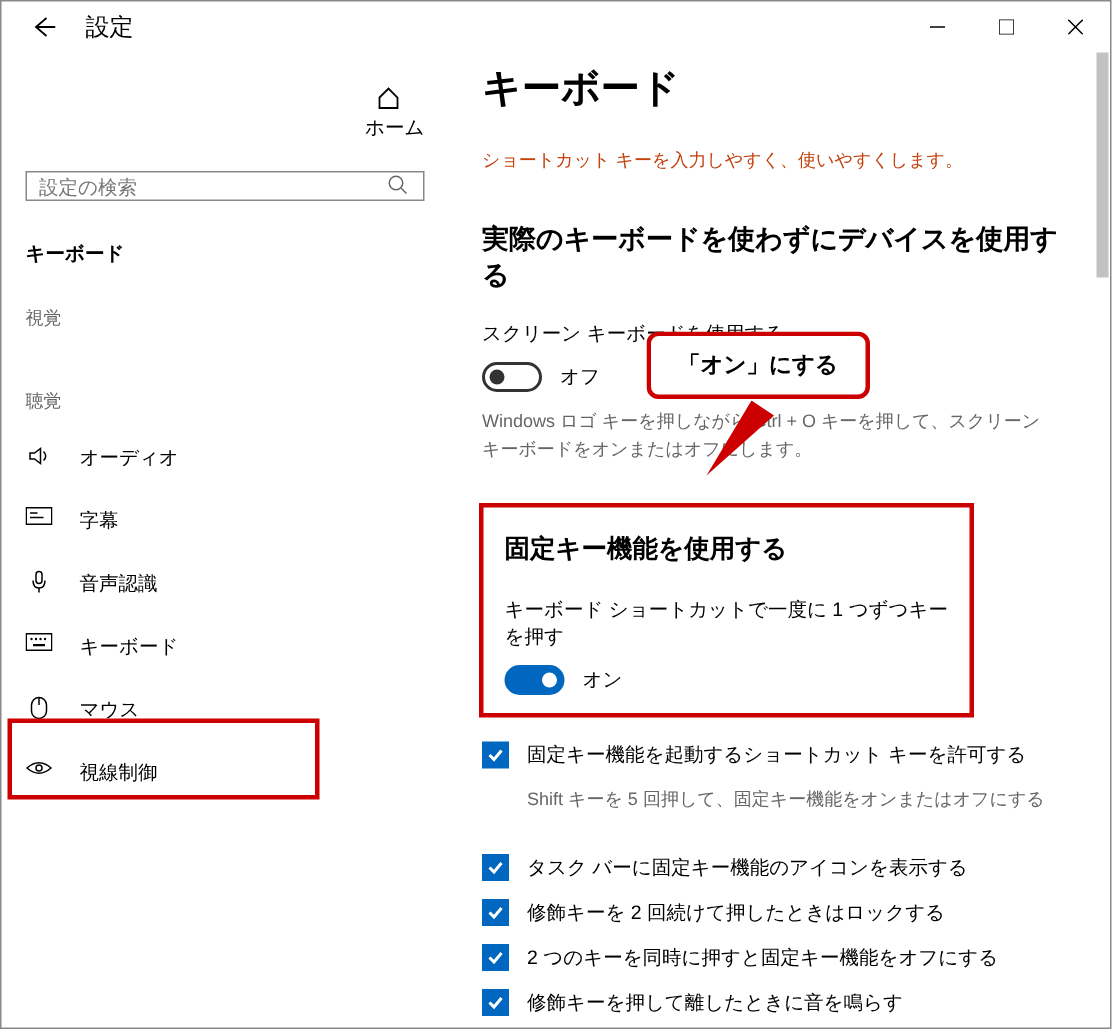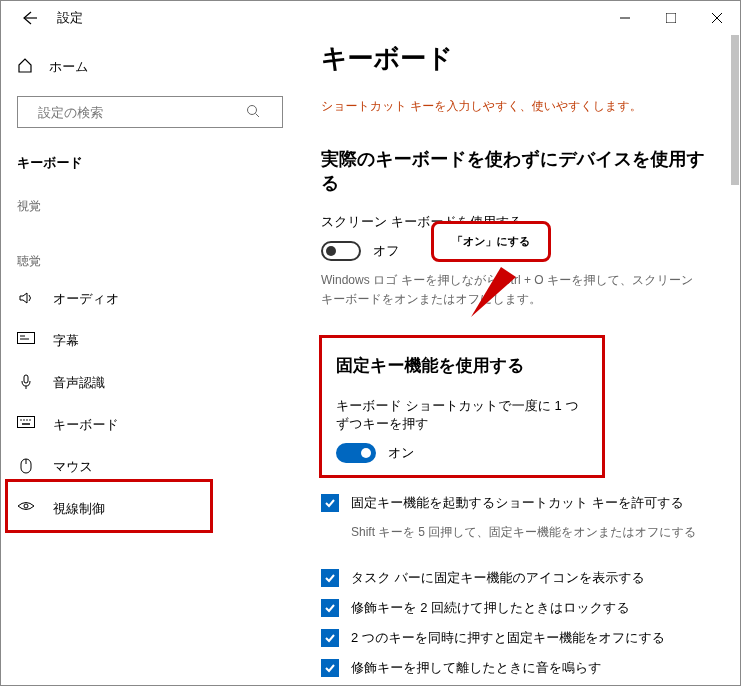--- a/index.html
+++ b/index.html
@@ -1,49 +1,49 @@
 <!DOCTYPE html>
 <html><head>
 <meta charset="utf-8">
 <style>
 * { box-sizing: border-box; margin: 0; padding: 0; }
 body { font-family: "Yu Gothic UI", "Meiryo", sans-serif; font-size: 13px; color: #000; background: #fff; width: 741px; height: 686px; overflow: hidden; border: 1px solid #888; position: relative; }
 .titlebar { height: 34px; display: flex; align-items: center; padding: 0 0 0 16px; }
 .titlebar .back { width: 24px; height: 24px; display: flex; align-items: center; justify-content: center; font-size: 16px; margin-right: 16px; }
-.titlebar .title { font-size: 13px; }
+.titlebar .title { font-size: 16px; }
 .titlebar .winbtns { margin-left: auto; display: flex; }
 .titlebar .winbtns span { width: 46px; height: 32px; display: flex; align-items: center; justify-content: center; font-size: 10px; font-family: Arial, sans-serif; }
 .main { display: flex; height: calc(100% - 34px); }
 .sidebar { width: 298px; padding: 16px 0 0 0; }
-.home { display: flex; align-items: center; padding: 6px 16px; margin-bottom: 14px; }
+.home { display: flex; align-items: flex-end; padding: 6px 16px; margin-bottom: 14px; flex-direction: column; }
 .home .ico { width: 18px; margin-right: 14px; }
-.searchbox { margin: 0 16px 18px 16px; height: 32px; border: 1px solid #888; background: #fff; display: flex; align-items: center; padding: 0 20px; }
+.searchbox { margin: 0 16px 18px 16px; height: 20px; border: 1px solid #888; background: #fff; display: flex; align-items: center; padding: 0 8px; }
 .searchbox input { border: none; outline: none; flex: 1; font-size: 13px; color: #666; background: transparent; }
 .searchbox .sico { width: 16px; color: #666; }
 .cat { font-weight: 600; padding: 8px 16px 16px 16px; font-size: 13px; }
 .grouplabel { color: #666; font-size: 12px; padding: 10px 16px 10px 16px; }
 .navitem { display: flex; align-items: flex-start; padding: 10px 16px; height: 42px; }
 .navitem .ico { width: 18px; margin-right: 18px; display: flex; align-items: center; justify-content: center; }
 .hl-keyboard { position: absolute; border: 3px solid #c00; left: 4px; top: 478px; width: 208px; height: 54px; pointer-events: none; z-index: 5; }
 .content { flex: 1; padding: 6px 32px 0 22px; overflow-y: auto; position: relative; }
 .content h1 { font-size: 26px; font-weight: 600; margin-bottom: 22px; }
 .content .desc { font-size: 12px; color: #c2410c; margin-bottom: 32px; }
 .content h2 { font-size: 18px; font-weight: 600; margin-bottom: 18px; }
 .sub { font-size: 13px; margin-bottom: 10px; }
 .toggle-row { display: flex; align-items: center; margin-bottom: 10px; }
 .toggle { width: 40px; height: 20px; border: 2px solid #333; border-radius: 10px; position: relative; background: #fff; }
 .toggle .knob { width: 10px; height: 10px; border-radius: 50%; background: #333; position: absolute; top: 3px; left: 3px; }
 .toggle.on { background: #0067c0; border-color: #0067c0; }
 .toggle.on .knob { background: #fff; left: auto; right: 3px; }
 .toggle-label { margin-left: 12px; font-size: 13px; }
 .hint { font-size: 12px; color: #666; margin-bottom: 26px; line-height: 1.6; }
-.hl-sticky { border: 3px solid #c00; padding: 16px 14px 12px 14px; margin: 0 0 16px -2px; width: 286px; }
+.hl-sticky { border: 3px solid #c00; padding: 16px 14px 12px 14px; margin: 0 0 16px -2px; width: 330px; }
 .hl-sticky h2 { font-size: 17px; margin-bottom: 20px; }
 .callout { position: absolute; left: 430px; top: 220px; z-index: 6; pointer-events: none; }
-.bubble { background: #fff; border: 3px solid #c00; border-radius: 8px; padding: 10px 18px; font-weight: 700; font-size: 11px; }
+.bubble { background: #fff; border: 3px solid #c00; border-radius: 8px; padding: 10px 18px; font-weight: 700; font-size: 15px; }
 .pointer-svg { position: absolute; top: 46px; left: 30px; }
 .chk-row { display: flex; align-items: center; margin: 4px 0 12px 0; }
 .chkbox { width: 18px; height: 18px; background: #0067c0; display: flex; align-items: center; justify-content: center; margin-right: 12px; }
 .chkbox svg { width: 12px; height: 12px; }
 .chk-row .text { font-size: 13px; }
 .hint2 { font-size: 12px; color: #666; margin: 0 0 28px 30px; }
 .scrollbar { position: absolute; right: 1px; top: 34px; width: 8px; height: 150px; background: #c2c2c2; border-radius: 0; }
 </style>
 </head>
 <body>

